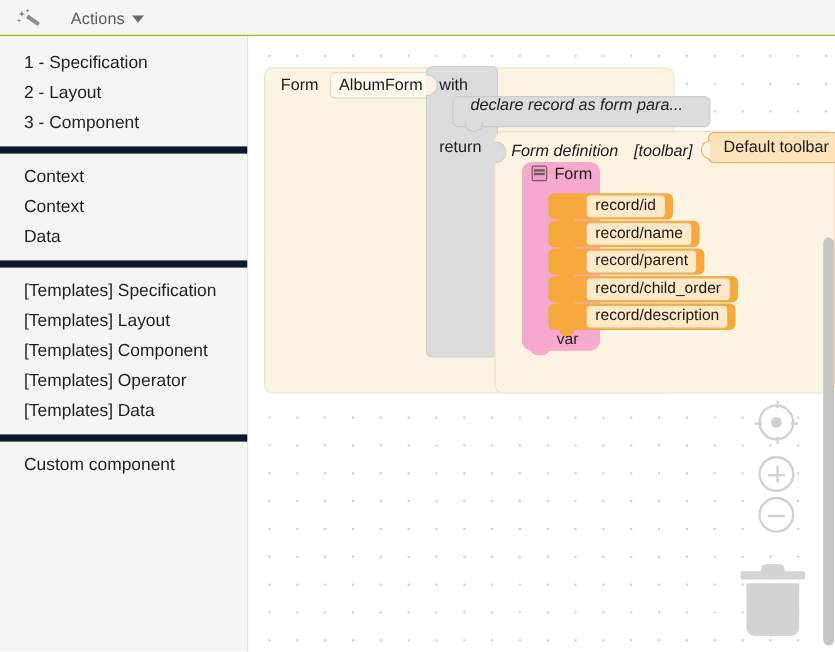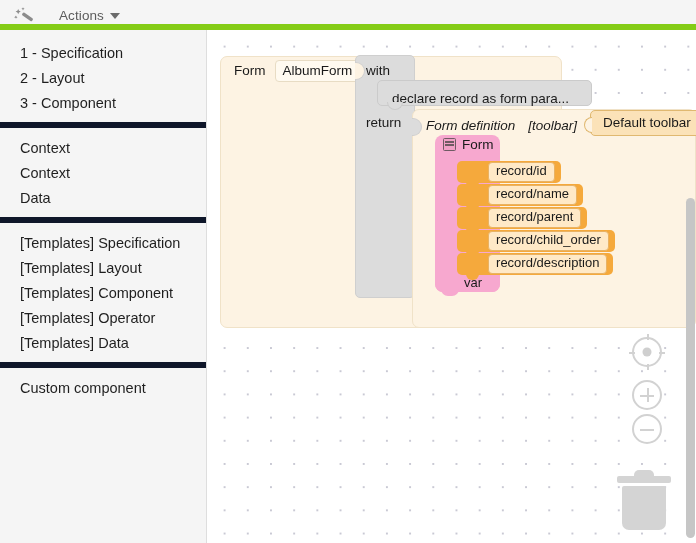--- a/index.html
+++ b/index.html
@@ -20,21 +20,21 @@
     height: 543px;
     background: #ffffff;
   }
 
   
   .topbar {
     position: absolute;
     left: 0; top: 0;
     width: 696px; height: 30px;
     background: #f5f5f5;
-    border-bottom: 6px solid #84cc16;
+    border-bottom: 1px solid #84cc16;
     box-sizing: border-box;
   }
   .wand-icon {
     position: absolute;
     left: 14px; top: 6px;
     width: 20px; height: 20px;
   }
   .actions-menu {
     position: absolute;
     left: 55px; top: 5px;
@@ -160,22 +160,23 @@
   }
 
   
   .declare-pill {
     left: 170px; top: 50px;
     height: 26px;
     background: #dcdcdc;
     border: 1px solid #cbcbcb;
     border-radius: 5px;
     display: flex;
-    align-items: flex-end;
+    align-items: flex-start;
     padding: 0 22px 0 14px;
+    font-style: italic;
   }
   .declare-pill::before {
     content: "";
     position: absolute;
     left: 9px; top: 21px;
     width: 14px; height: 7px;
     background: #dcdcdc;
     border: 1px solid #cbcbcb;
     border-top: none;
     border-radius: 0 0 8px 8px;

